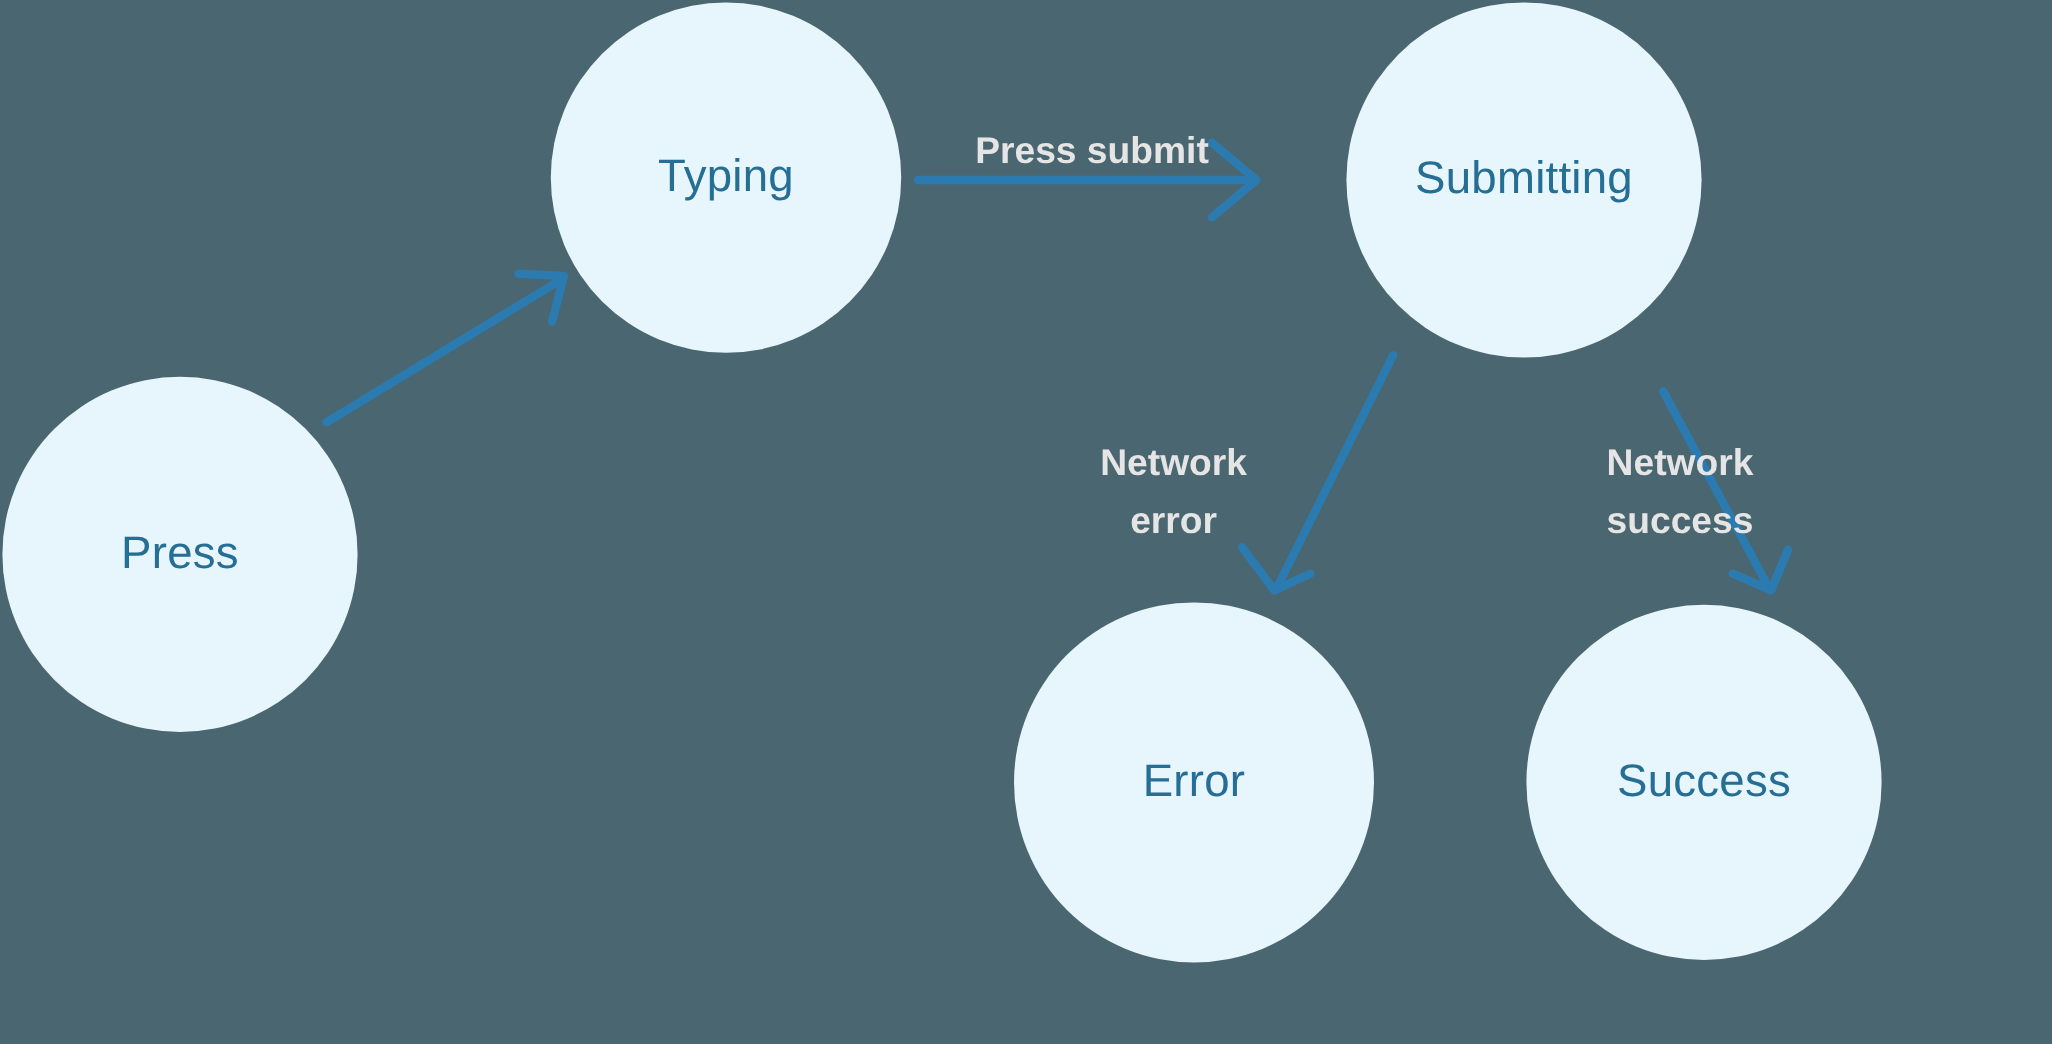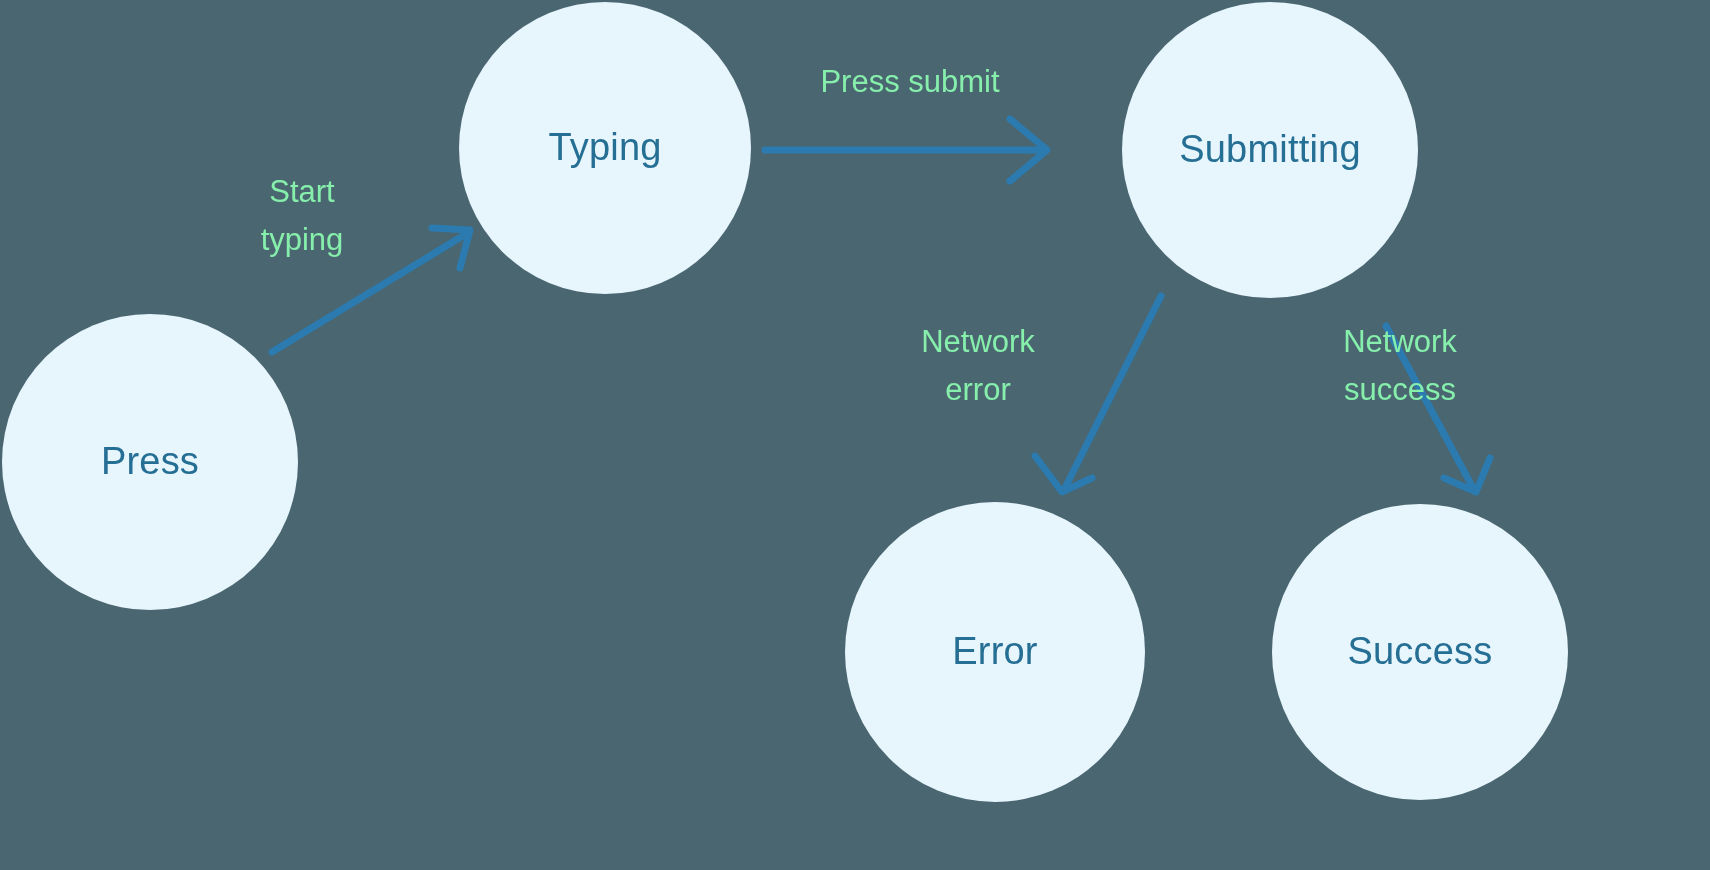--- a/index.html
+++ b/index.html
@@ -41,28 +41,29 @@
     font-size: 38px;
     font-weight: 400;
     letter-spacing: 0.2px;
     text-align: center;
     line-height: 1.1;
     white-space: nowrap;
     user-select: none;
   }
   .edge-label {
     position: absolute;
-    color: #86efac;
+    color: #e5e5e5;
     font-size: 31px;
-    font-weight: 400;
+    font-weight: 700;
     line-height: 1.55;
     text-align: center;
     white-space: pre-line;
     user-select: none;
     pointer-events: none;
+    margin-top: 44px;
   }
 </style>
 </head>
 <body>
 
 <div id="diagram-root">
 
   <svg id="diagram-svg" viewBox="0 0 1710 870" xmlns="http://www.w3.org/2000/svg">
 
     <g>
@@ -99,22 +100,20 @@
   </div>
 
   <div class="node-circle" style="left:845px; top:502px; width:300px; height:300px;">
     <span class="node-label">Error</span>
   </div>
 
   <div class="node-circle" style="left:1272px; top:504px; width:296px; height:296px;">
     <span class="node-label">Success</span>
   </div>
 
-  <div class="edge-label" style="left:248px; top:168px; width:108px;">Start
-typing</div>
 
   <div class="edge-label" style="left:795px; top:58px; width:230px;">Press submit</div>
 
   <div class="edge-label" style="left:880px; top:318px; width:196px;">Network
 error</div>
 
   <div class="edge-label" style="left:1302px; top:318px; width:196px;">Network
 success</div>
 
 </div>

